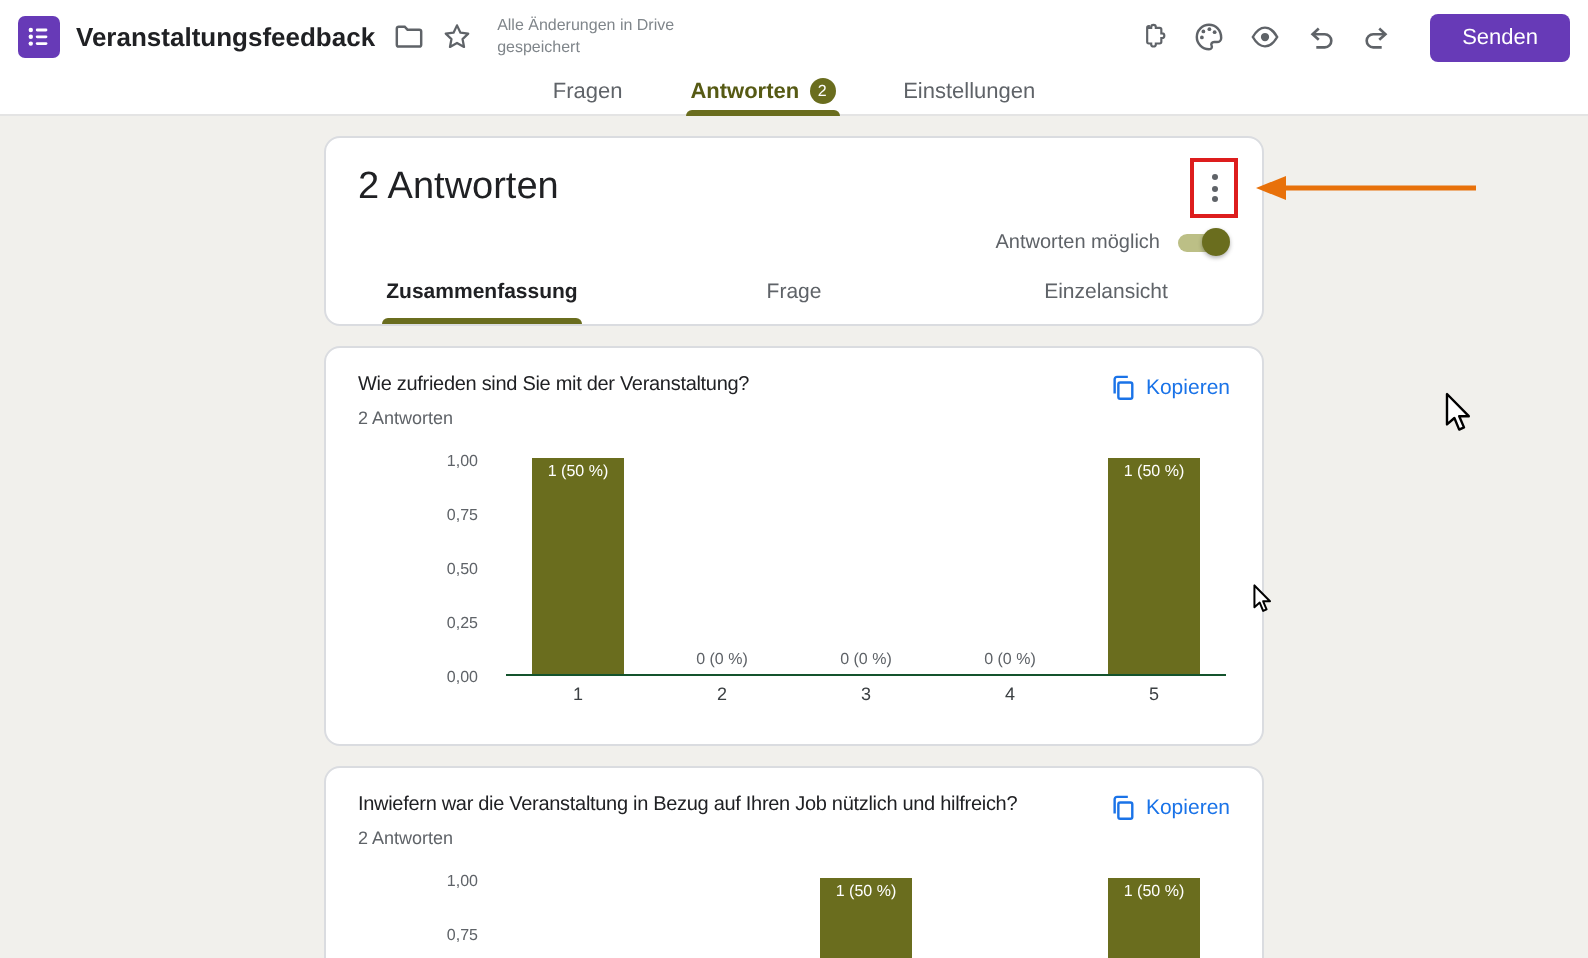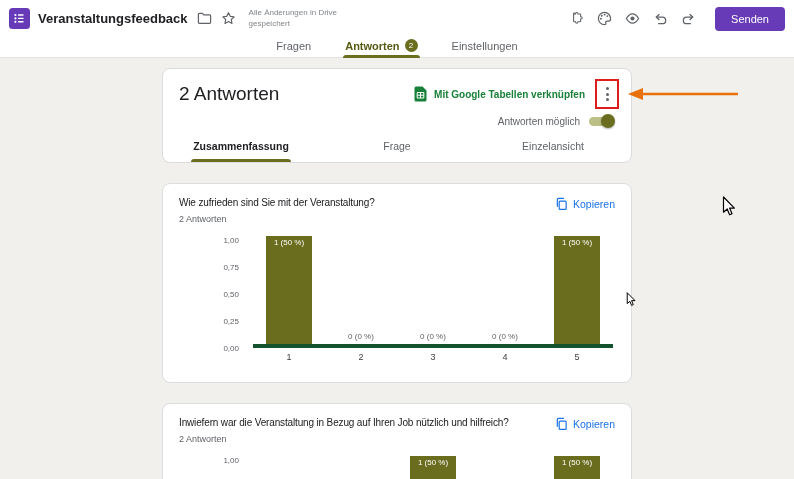--- a/index.html
+++ b/index.html
@@ -20,21 +20,21 @@
   .tb-right .tb-iconbtn { margin-left:0; margin-right:13px; }
   .send-btn { background:var(--purple,#673ab7); color:#fff; border:none; border-radius:4px; font-size:11px; font-family:inherit; padding:6px 16px; margin-left:6px; cursor:pointer; }
 
   .main-tabs { display:flex; justify-content:center; gap:30px; }
   .main-tab { position:relative; display:flex; align-items:center; gap:5px; font-size:11px; color:#5f6368; padding:2px 2px 6px; cursor:pointer; }
   .main-tab.active { color:#565a14; font-weight:700; }
   .main-tab.active::after { content:""; position:absolute; left:0; right:0; bottom:0; height:3px; background:var(--olive,#6a6d1e); border-radius:3px 3px 0 0; }
   .tab-badge { min-width:13px; height:13px; padding:0 2px; border-radius:7px; background:var(--olive,#6a6d1e); color:#fff; font-size:8px; font-weight:400; display:inline-flex; align-items:center; justify-content:center; }
 
   
-  .content { position:absolute; top:58px; left:0; width:100%; height:421px; display:flex; flex-direction:column; align-items:center; gap:20px; padding-top:10px; }
+  .content { position:absolute; top:58px; left:0; width:100%; height:421px; display:flex; flex-direction:column; align-items:center; gap:10px; padding-top:10px; }
   .card { width:470px; flex:none; background:#fff; border:1px solid #dadce0; border-radius:8px; }
 
   .hc-row1 { display:flex; align-items:center; justify-content:space-between; padding:13px 16px 0; }
   .hc-title { font-size:19px; font-weight:400; color:#202124; }
   .hc-right { display:flex; align-items:center; gap:14px; }
   .sheets-link { display:flex; align-items:center; gap:7px; background:none; border:none; font-family:inherit; font-size:10px; font-weight:700; color:var(--green,#188038); cursor:pointer; }
   .kebab-wrap { position:relative; }
   .kebab { width:16px; height:24px; background:none; border:none; display:flex; flex-direction:column; align-items:center; justify-content:center; gap:2.5px; cursor:pointer; }
   .kebab i { width:3px; height:3px; border-radius:50%; background:#5f6368; }
   .anno-box { position:absolute; left:-4px; right:-4px; top:-3px; bottom:-3px; border:2px solid var(--red,#dd1d1d); pointer-events:none; }
@@ -48,21 +48,21 @@
   .subtab.active::after { content:""; position:absolute; left:50%; transform:translateX(-50%); bottom:0; width:100px; height:3px; border-radius:3px 3px 0 0; background:var(--olive,#6a6d1e); }
 
   
   .cc-head { display:flex; align-items:flex-start; justify-content:space-between; gap:8px; padding:13px 16px 0; }
   .question-title { font-size:10px; font-weight:400; letter-spacing:-0.15px; color:#202124; white-space:nowrap; overflow:hidden; }
   .copy-btn { flex:none; display:flex; align-items:center; gap:5px; background:none; border:none; font-family:inherit; font-size:10.5px; color:var(--blue,#1a73e8); cursor:pointer; padding:0;text-align:right; }
   .cc-sub { font-size:9px; color:#5f6368; padding:3px 16px 0; }
   .chart { position:relative; margin:16px 16px 14px; height:128px; }
   .chart-y { position:absolute; left:0; top:0; width:60px; height:108px; }
   .ytick { position:absolute; right:0; font-size:8px; color:#5f6368; }
-  .chart-plot { position:absolute; left:74px; top:0; width:360px; height:108px; border-bottom:4px solid #14532d; display:flex; align-items:flex-end; }
+  .chart-plot { position:absolute; left:74px; top:0; width:360px; height:108px; border-bottom:1px solid #14532d; display:flex; align-items:flex-end; }
   .bar-slot { position:relative; width:72px; height:108px; display:flex; align-items:flex-end; justify-content:center; }
   .bar { width:46px; position:relative; background:var(--olive,#6a6d1e); }
   .bar-label { position:absolute; top:2px; left:0; width:100%; text-align:center; font-size:8px; color:#fff; white-space:nowrap; }
   .zero-label { position:absolute; bottom:3px; left:0; width:100%; text-align:center; font-size:8px; color:#5f6368; white-space:nowrap; }
   .chart-x { position:absolute; left:74px; top:112px; width:360px; display:flex; }
   .xlabel { width:72px; text-align:center; font-size:9px; color:#3c4043; }
 
   
   .anno-arrow { position:absolute; left:626px; top:87px; z-index:10; pointer-events:none; }
   .cursor { position:absolute; z-index:11; pointer-events:none; }
@@ -149,27 +149,20 @@
       </div>
     </nav>
   </header>
 
   <main class="content">
 
     <section class="card">
       <div class="hc-row1">
         <h1 class="hc-title">2 Antworten</h1>
         <div class="hc-right">
-          <button class="sheets-link">
-            <svg width="13" height="16" viewBox="0 0 13 16">
-              <path d="M8.5 0.5 H2 A1.5 1.5 0 0 0 0.5 2 v12 A1.5 1.5 0 0 0 2 15.5 h9 A1.5 1.5 0 0 0 12.5 14 V4.5 Z" fill="#188038"></path>
-              <path d="M3.2 6.5 h6.6 v5.5 H3.2 z M3.2 9.2 h6.6 M6.5 6.5 v5.5" stroke="#fff" stroke-width="1" fill="none"></path>
-            </svg>
-            <span>Mit Google Tabellen verknüpfen</span>
-          </button>
           <div class="kebab-wrap">
             <button class="kebab">
                 <i></i>
                 <i></i>
                 <i></i>
               </button>
             <span class="anno-box"></span>
           </div>
         </div>
       </div>

